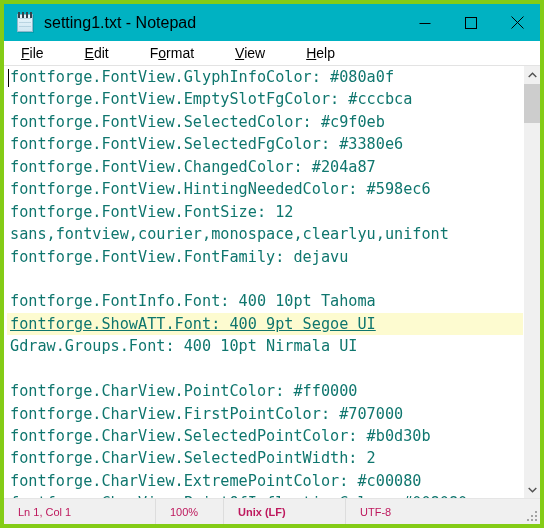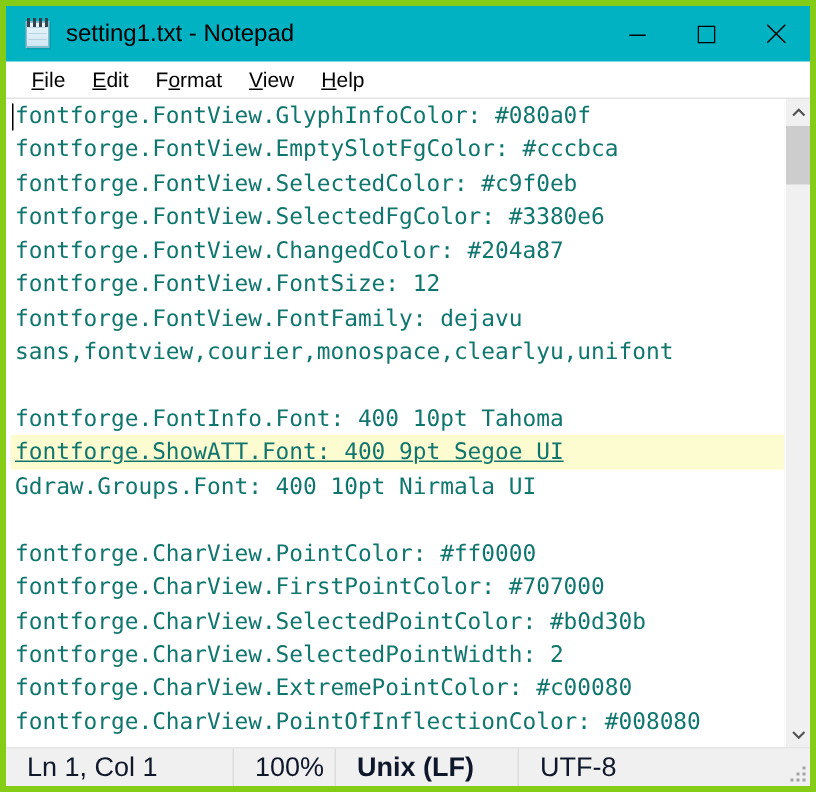--- a/index.html
+++ b/index.html
@@ -93,20 +93,21 @@
   .winbtn svg { display: block; }
 
   
   #menubar {
     height: 24px;
     flex: 0 0 24px;
     background: #ffffff;
     display: flex;
     align-items: center;
     padding-left: 8px;
+    gap: 23px;
   }
   .menu-item {
     font-size: 14px;
     color: #000000;
     padding: 0 9px;
     line-height: 1;
     white-space: nowrap;
     cursor: default;
   }
   .menu-item .mn { text-decoration: underline; }
@@ -181,22 +182,22 @@
   }
 
   
   #statusbar {
     height: 25px;
     flex: 0 0 25px;
     background: #f0f0f0;
     border-top: 1px solid #e5e5e5;
     display: flex;
     align-items: stretch;
-    font-size: 18px;
-    color: #0f172a;
+    font-size: 11px;
+    color: #be185d;
     position: relative;
   }
   .sb-cell {
     display: flex;
     align-items: center;
     padding-left: 14px;
     box-sizing: border-box;
     border-right: 1px solid #dddddd;
     white-space: nowrap;
   }
@@ -259,23 +260,24 @@
 
   <div id="editor-wrap">
     <div id="textarea">
       <div id="caret"></div>
 
     <div class="line">fontforge.FontView.GlyphInfoColor: #080a0f</div>
         <div class="line">fontforge.FontView.EmptySlotFgColor: #cccbca</div>
         <div class="line">fontforge.FontView.SelectedColor: #c9f0eb</div>
         <div class="line">fontforge.FontView.SelectedFgColor: #3380e6</div>
         <div class="line">fontforge.FontView.ChangedColor: #204a87</div>
+        <div class="line">fontforge.FontView.HintingNeededColor: #598ec6</div>
         <div class="line">fontforge.FontView.FontSize: 12</div>
+        <div class="line">sans,fontview,courier,monospace,clearlyu,unifont</div>
         <div class="line">fontforge.FontView.FontFamily: dejavu</div>
-        <div class="line">sans,fontview,courier,monospace,clearlyu,unifont</div>
         <div class="line"></div>
         <div class="line">fontforge.FontInfo.Font: 400 10pt Tahoma</div>
         <div class="line highlight">fontforge.ShowATT.Font: 400 9pt Segoe UI</div>
         <div class="line">Gdraw.Groups.Font: 400 10pt Nirmala UI</div>
         <div class="line"></div>
         <div class="line">fontforge.CharView.PointColor: #ff0000</div>
         <div class="line">fontforge.CharView.FirstPointColor: #707000</div>
         <div class="line">fontforge.CharView.SelectedPointColor: #b0d30b</div>
         <div class="line">fontforge.CharView.SelectedPointWidth: 2</div>
         <div class="line">fontforge.CharView.ExtremePointColor: #c00080</div>

